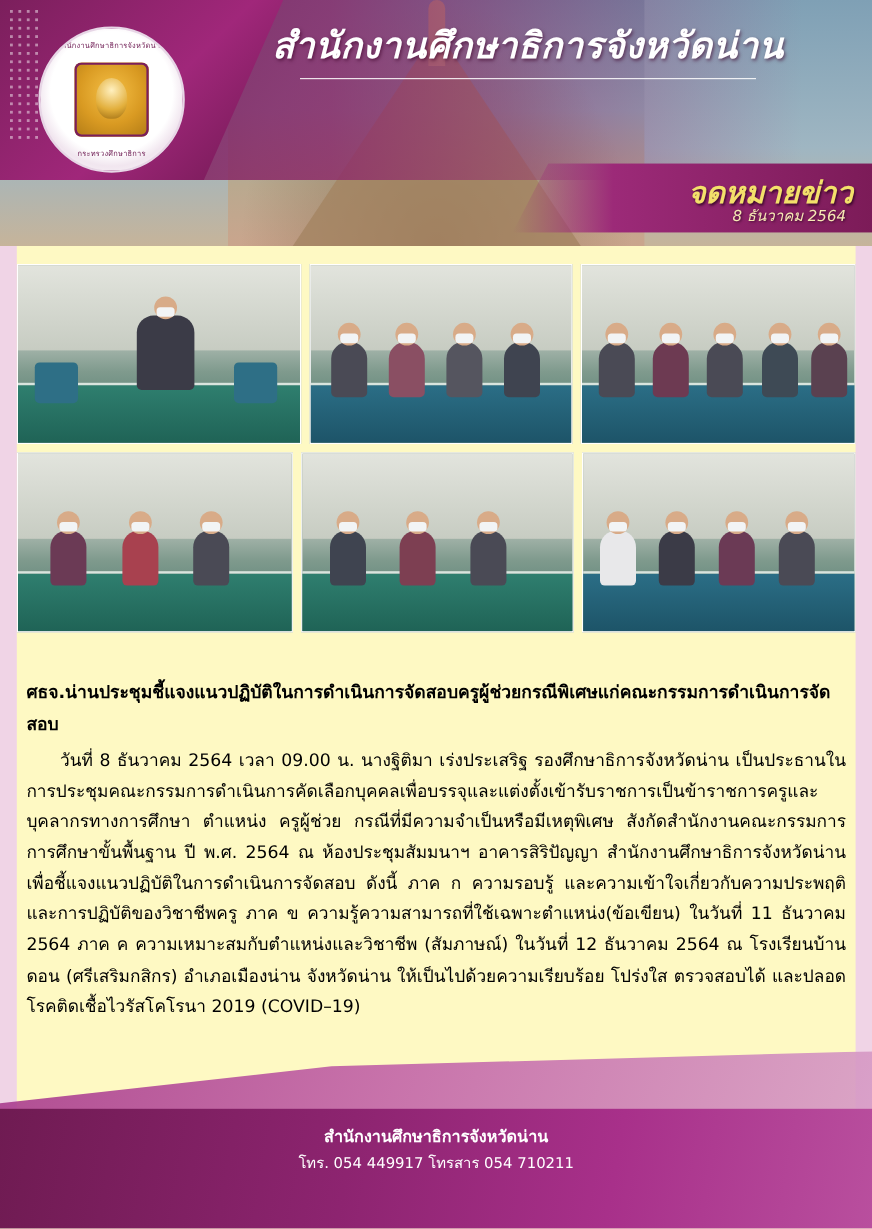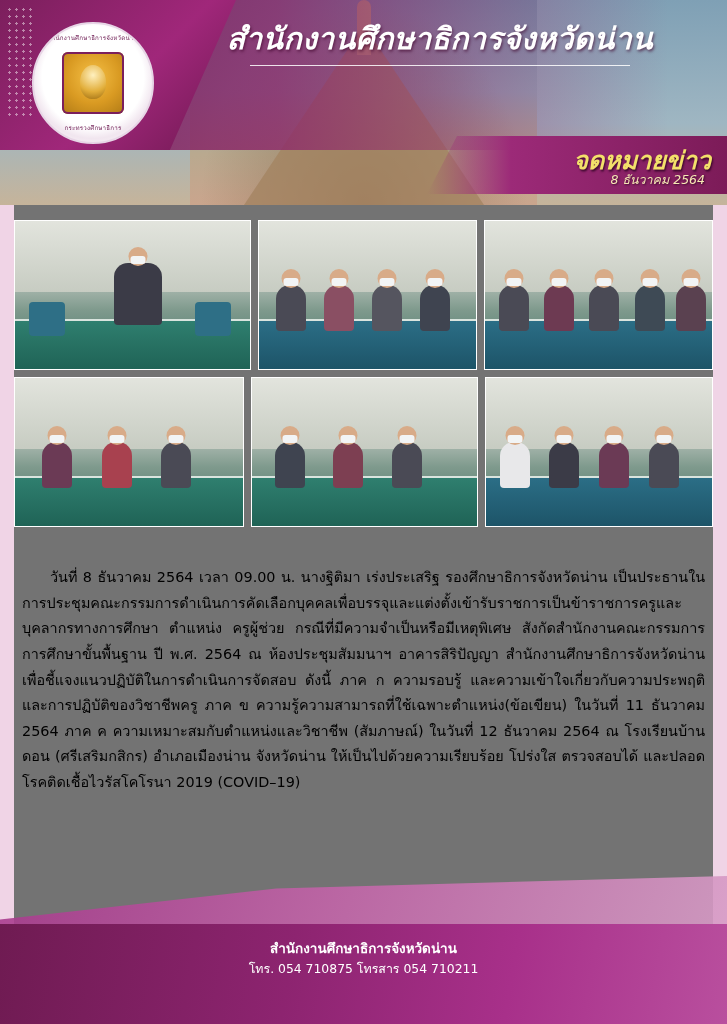--- a/index.html
+++ b/index.html
@@ -8,21 +8,21 @@
     width: 727px;
     height: 1024px;
     font-family: "Liberation Sans", sans-serif;
     background: #ffffff;
     overflow: hidden;
   }
   .page {
     position: relative;
     width: 727px;
     height: 1024px;
-    background: #737373;
+    background: #fef9c3;
     overflow: hidden;
   }
 
   
   .header {
     position: relative;
     width: 727px;
     height: 205px;
     overflow: hidden;
     background: linear-gradient(180deg, #6d8fa8 0%, #8fa9b8 45%, #b9a98f 75%, #caa58d 100%);
@@ -426,22 +426,23 @@
           <div class="person" style="left:6%; background:#e8e8ea;"></div>
           <div class="person" style="left:28%; background:#3b3b47;"></div>
           <div class="person" style="left:50%; background:#6b3a55;"></div>
           <div class="person" style="left:72%; background:#4a4a55;"></div>
         </div>
       </div>
     </div>
   </div>
 
   <div class="content">
+    <p class="headline">ศธจ.น่านประชุมชี้แจงแนวปฏิบัติในการดำเนินการจัดสอบครูผู้ช่วยกรณีพิเศษแก่คณะกรรมการดำเนินการจัดสอบ</p>
     <p class="body-text">วันที่ 8 ธันวาคม 2564 เวลา 09.00 น. นางฐิติมา เร่งประเสริฐ รองศึกษาธิการจังหวัดน่าน เป็นประธานในการประชุมคณะกรรมการดำเนินการคัดเลือกบุคคลเพื่อบรรจุและแต่งตั้งเข้ารับราชการเป็นข้าราชการครูและบุคลากรทางการศึกษา ตำแหน่ง ครูผู้ช่วย กรณีที่มีความจำเป็นหรือมีเหตุพิเศษ สังกัดสำนักงานคณะกรรมการการศึกษาขั้นพื้นฐาน ปี พ.ศ. 2564 ณ ห้องประชุมสัมมนาฯ อาคารสิริปัญญา สำนักงานศึกษาธิการจังหวัดน่าน เพื่อชี้แจงแนวปฏิบัติในการดำเนินการจัดสอบ ดังนี้ ภาค ก ความรอบรู้ และความเข้าใจเกี่ยวกับความประพฤติและการปฏิบัติของวิชาชีพครู ภาค ข ความรู้ความสามารถที่ใช้เฉพาะตำแหน่ง(ข้อเขียน) ในวันที่      11 ธันวาคม 2564 ภาค ค ความเหมาะสมกับตำแหน่งและวิชาชีพ (สัมภาษณ์) ในวันที่ 12 ธันวาคม 2564 ณ โรงเรียนบ้านดอน (ศรีเสริมกสิกร) อำเภอเมืองน่าน จังหวัดน่าน ให้เป็นไปด้วยความเรียบร้อย โปร่งใส ตรวจสอบได้ และปลอดโรคติดเชื้อไวรัสโคโรนา 2019 (COVID–19)</p>
   </div>
 
   <div class="footer-swoosh"></div>
   <div class="footer">
     <div class="footer-line footer-org">สำนักงานศึกษาธิการจังหวัดน่าน</div>
-    <div class="footer-line footer-tel">โทร. 054 710875  โทรสาร 054 710211</div>
+    <div class="footer-line footer-tel">โทร. 054 449917  โทรสาร 054 710211</div>
   </div>
 
 </div>
 
 </body></html>

